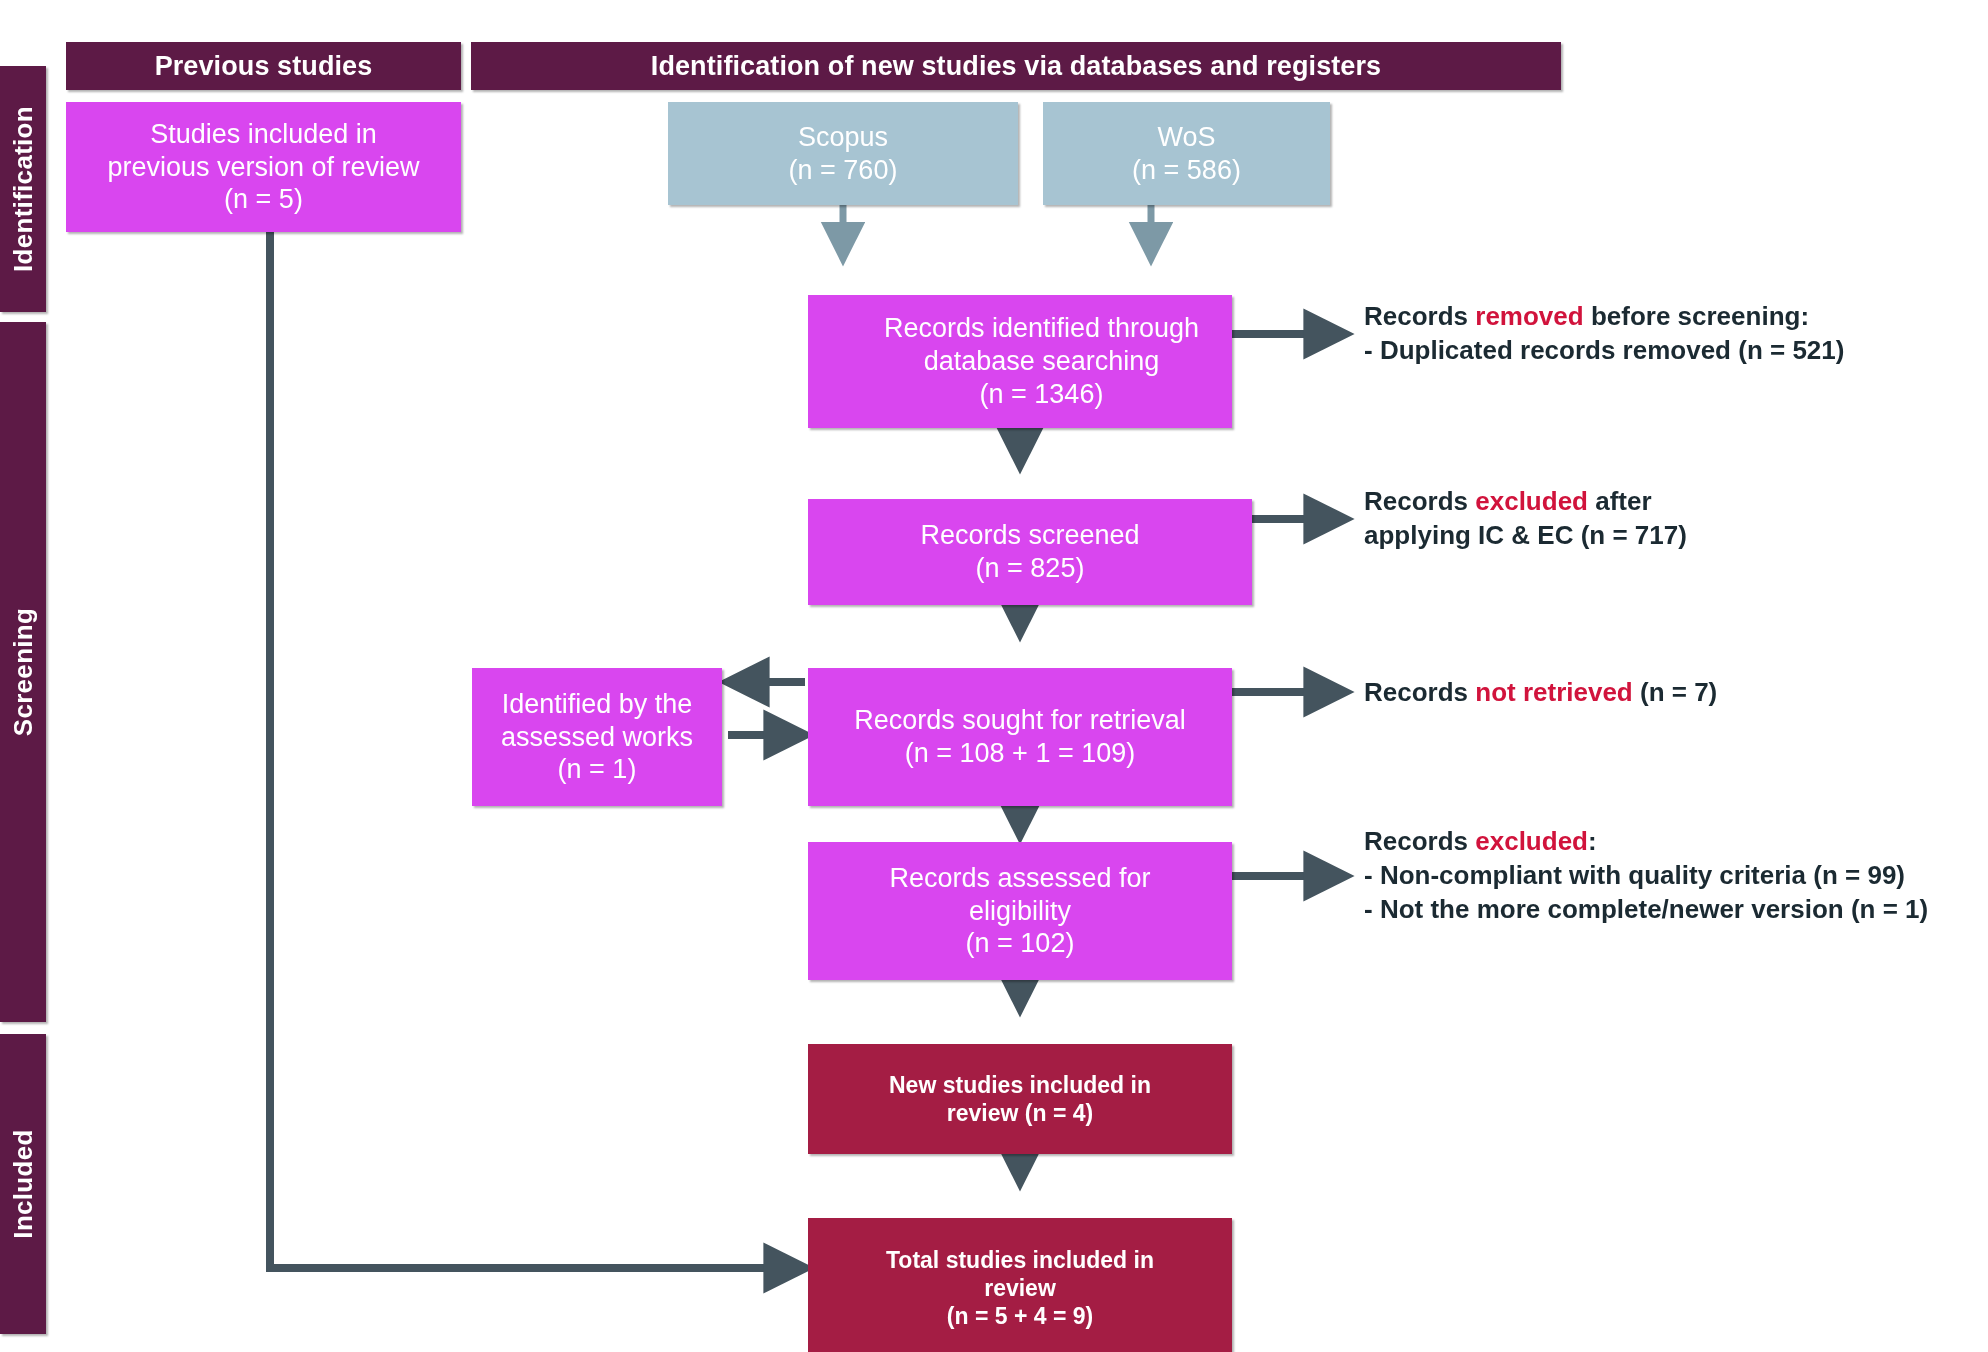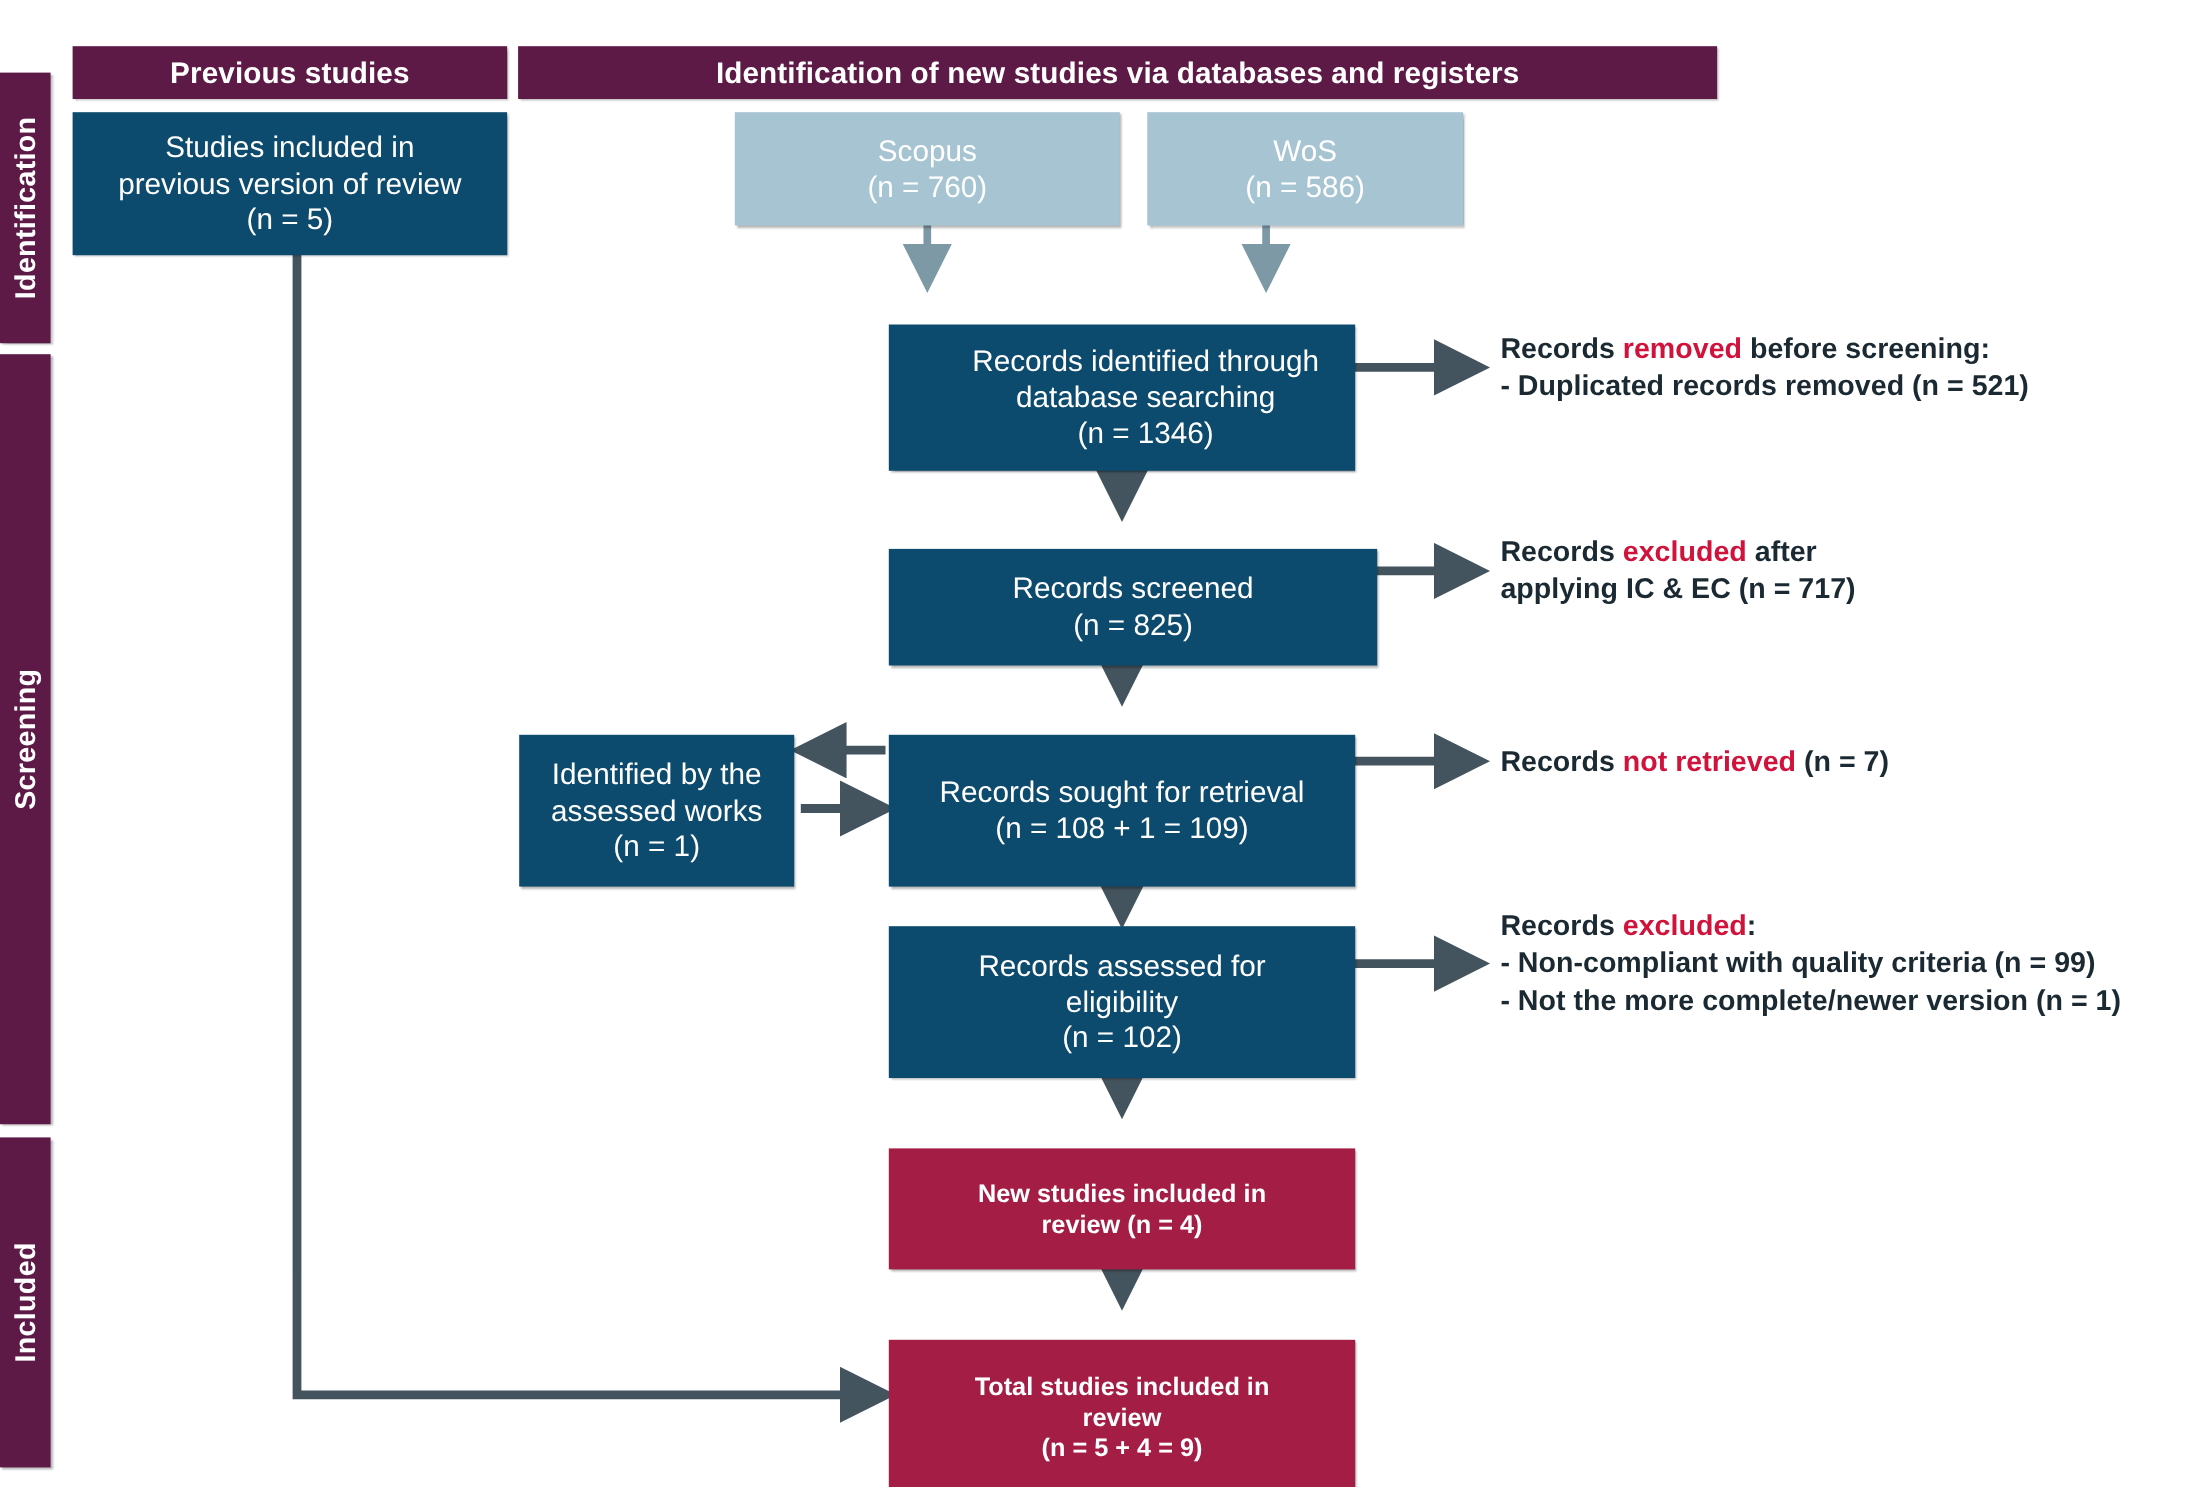--- a/index.html
+++ b/index.html
@@ -34,21 +34,21 @@
   }
 
   .hdr {
     background: #5D1A46;
     font-size: 27px;
     font-weight: bold;
     letter-spacing: .1px;
   }
 
   .slate {
-    background: #0c4a6e;
+    background: #d946ef;
     font-size: 27px;
   }
 
   .lightblue {
     background: #A7C4D2;
     font-size: 27px;
   }
 
   .crimson {
     background: #A41D44;

